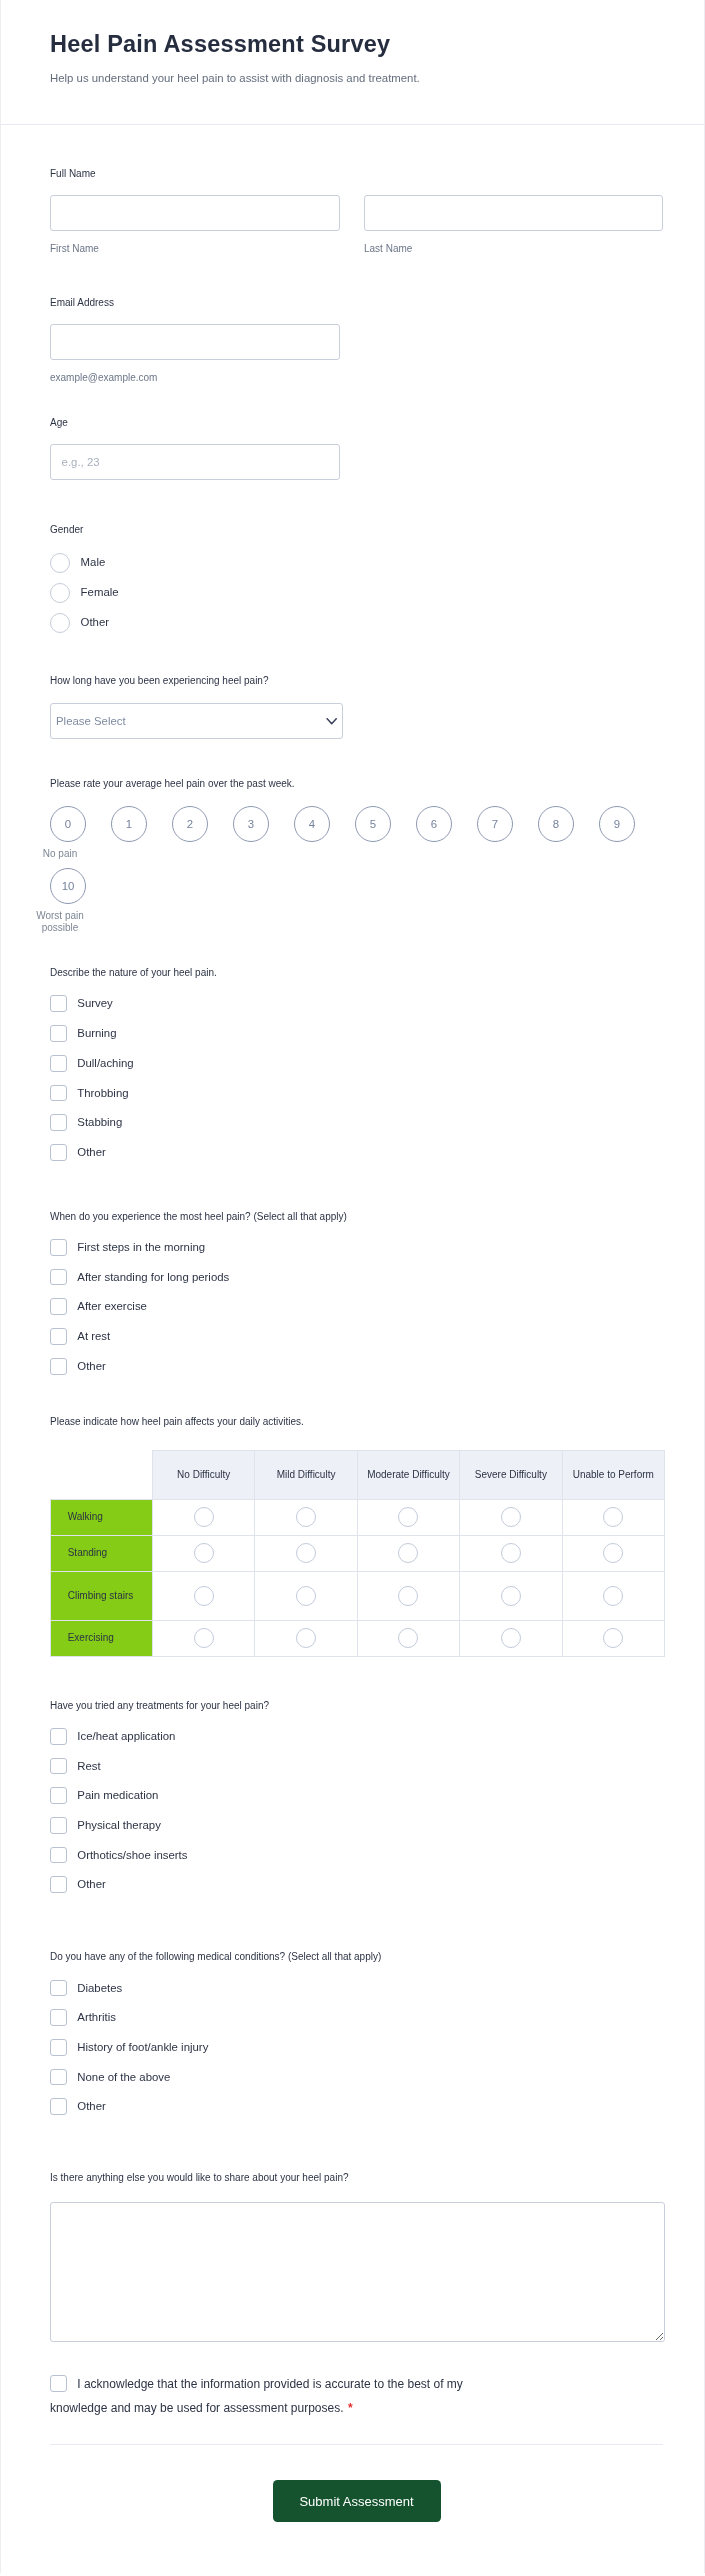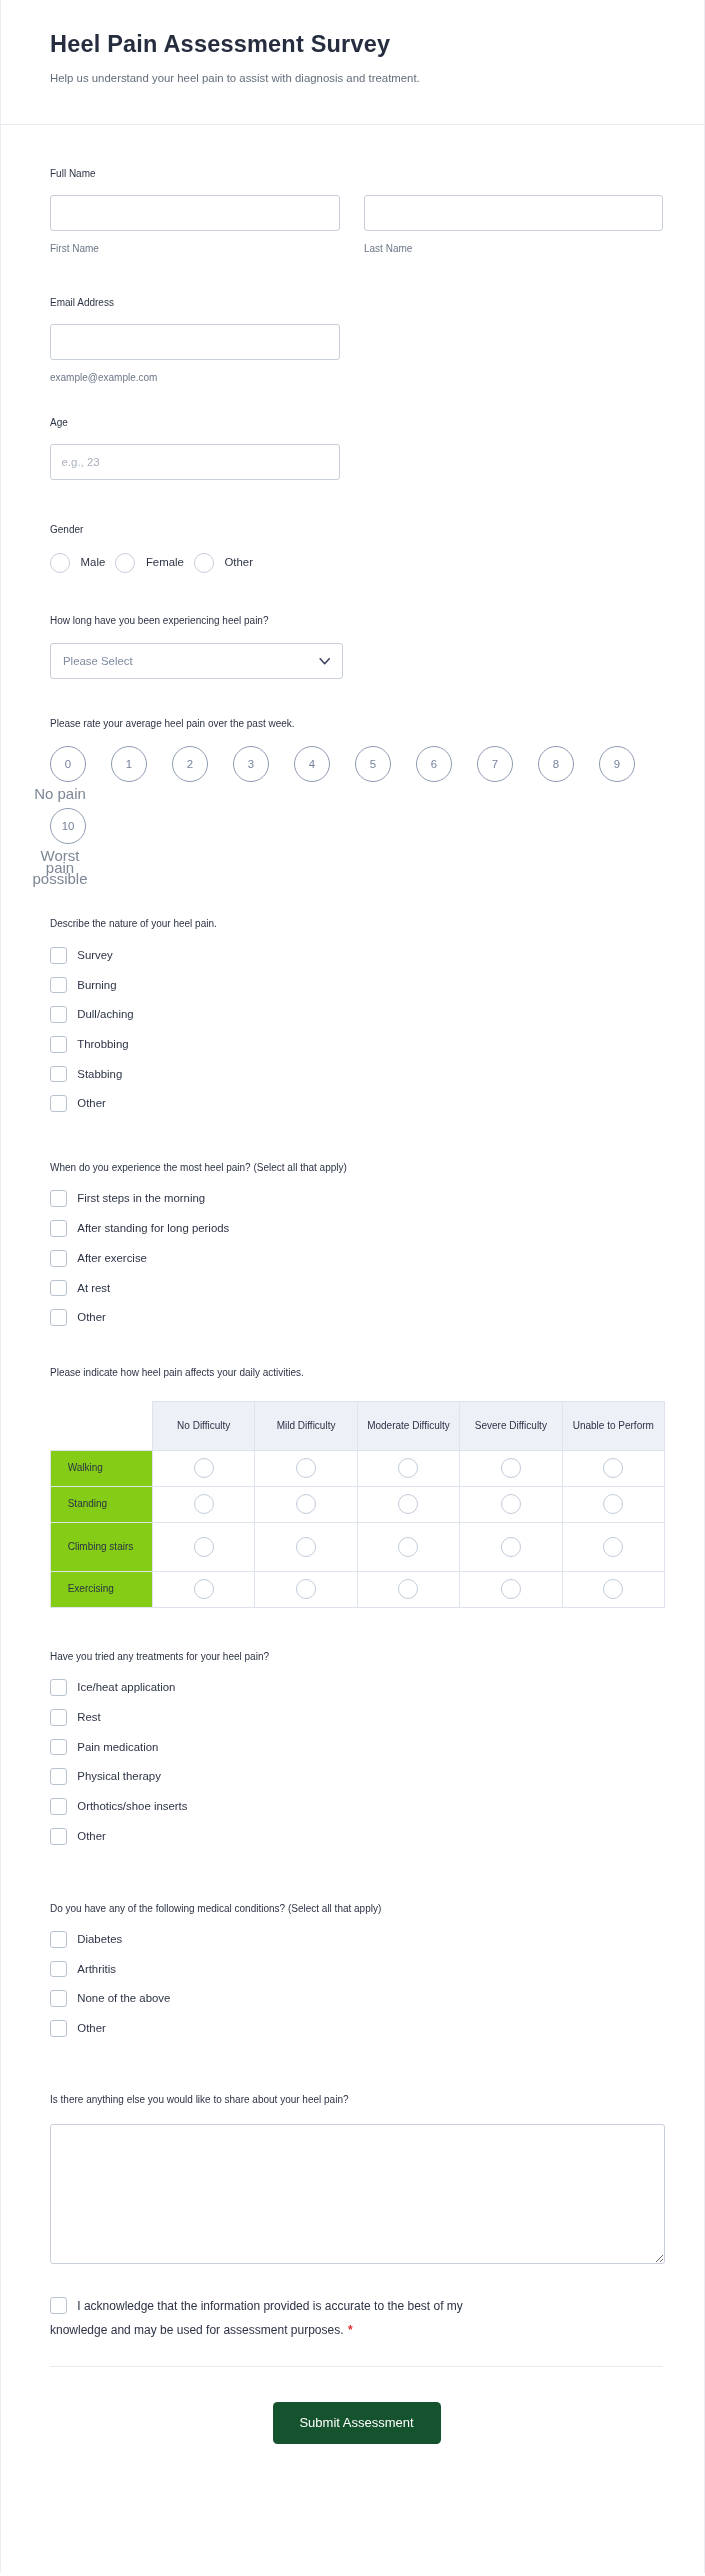--- a/index.html
+++ b/index.html
@@ -42,54 +42,54 @@
   .sub-label { font-size: 10px; color: #6b7688; margin-top: 12px; line-height: 11.4px; }
 
   .name-row { display: flex; gap: 24px; margin-top: 13.6px; }
   .name-col-first { width: 290px; }
   .name-col-last { flex: 1; }
 
   .narrow { width: 290px; }
   .mt18 { margin-top: 13.6px; }
 
   
-  .opt-list { margin-top: 15px; display: flex; flex-direction: row; gap: 10px; }
+  .opt-list { margin-top: 15px; display: flex; flex-direction: column; gap: 10px; }
   .opt-row { display: flex; align-items: center; gap: 10.6px; cursor: pointer; }
   .radio-circle {
     width: 20px; height: 20px; border-radius: 50%;
     border: 0.8px solid #c5ccd9; background: #fff; flex: 0 0 auto;
   }
   .opt-list-cb { margin-top: 15px; display: flex; flex-direction: column; gap: 13px; }
   .checkbox-box {
     width: 16.7px; height: 16.7px; border-radius: 3px;
     border: 0.8px solid #b9c2d2; background: #fff; flex: 0 0 auto;
   }
   .opt-text { font-size: 11.4px; color: #2c3345; line-height: 16.7px; }
 
   
   .dropdown {
     margin-top: 15px; width: 293px; height: 36px;
     border: 0.8px solid #c9cedb; border-radius: 3px; background: #fff;
     display: flex; align-items: center; justify-content: space-between;
-    padding: 0 12px; cursor: pointer;
+    padding: 0 5px; cursor: pointer;
   }
   .dropdown-text { font-size: 11.4px; color: #7e8aa0; }
   .dropdown .chev { flex: 0 0 auto; margin-left: 6px; }
 
   
   .scale-wrap { margin-top: 14.4px; display: flex; flex-wrap: wrap; column-gap: 25px; row-gap: 9px; width: 615px; }
   .scale-item { width: 36px; display: flex; flex-direction: column; align-items: center; }
   .scale-circle {
     width: 36px; height: 36px; border-radius: 50%;
     border: 0.8px solid #8e99b1; color: #76839e; background: #fff;
     font-size: 11.4px; display: flex; align-items: center; justify-content: center;
     cursor: pointer;
   }
   .scale-caption {
-    font-size: 15px; color: #7d8795; margin-top: 6px;
+    font-size: 10px; color: #7d8795; margin-top: 6px;
     width: 68px; margin-left: 0; text-align: center; line-height: 11.4px;
   }
 
   
   .matrix-table { border-collapse: collapse; table-layout: fixed; width: 615px; margin-top: 20.5px; }
   .matrix-table col.c-label { width: 102px; }
   .matrix-table th, .matrix-table td { border: 0.8px solid #dfe3ed; }
   .matrix-table th.corner { border: none; background: transparent; }
   .matrix-table thead th {
     background: #eef0f8; height: 49px; font-size: 10px; font-weight: 400;
@@ -390,20 +390,24 @@
         <div class="opt-row">
           <span class="checkbox-box"></span>
           <span class="opt-text">Diabetes</span>
         </div>
         <div class="opt-row">
           <span class="checkbox-box"></span>
           <span class="opt-text">Arthritis</span>
         </div>
         <div class="opt-row">
           <span class="checkbox-box"></span>
+          <span class="opt-text">History of foot/ankle injury</span>
+        </div>
+        <div class="opt-row">
+          <span class="checkbox-box"></span>
           <span class="opt-text">None of the above</span>
         </div>
         <div class="opt-row">
           <span class="checkbox-box"></span>
           <span class="opt-text">Other</span>
         </div>
       </div>
     </div>
 
     <div class="group mb36">

